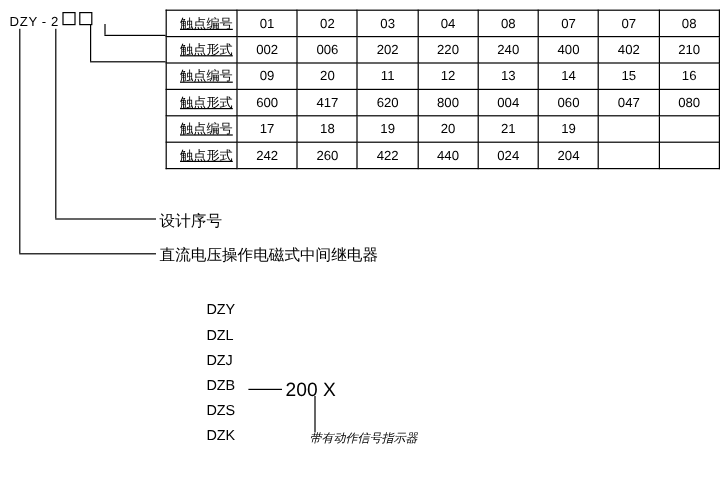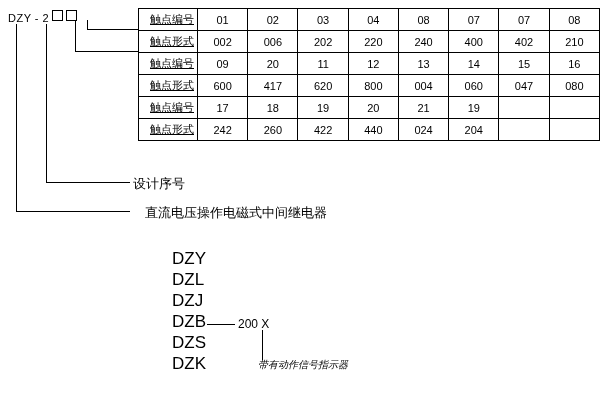--- a/index.html
+++ b/index.html
@@ -76,31 +76,31 @@
     position: absolute;
     font-size: 13px;
     white-space: nowrap;
   }
 
   
   .family {
     position: absolute;
     left: 172px;
     top: 248px;
-    font-size: 17px;
+    font-size: 12px;
     line-height: 21px;
   }
   .family div {
     height: 21px;
   }
   .suffix {
     position: absolute;
     left: 238px;
     top: 317px;
-    font-size: 12px;
+    font-size: 16px;
     white-space: nowrap;
   }
   .indicator {
     position: absolute;
     left: 258px;
     top: 358px;
     font-size: 10px;
     white-space: nowrap;
     font-style: italic;
   }
@@ -119,21 +119,21 @@
 
   <div class="ln v1" style="left:75px; top:20px; height:31px;"></div>
   <div class="ln h1" style="left:75px; top:51px; width:63px;"></div>
 
   <div class="ln v1" style="left:46px; top:24px; height:158px;"></div>
   <div class="ln h1" style="left:46px; top:182px; width:84px;"></div>
   <div class="caption" style="left:133px; top:175px;">设计序号</div>
 
   <div class="ln v1" style="left:16px; top:24px; height:187px;"></div>
   <div class="ln h1" style="left:16px; top:211px; width:114px;"></div>
-  <div class="caption" style="left:133px; top:204px;margin-left:12px;">直流电压操作电磁式中间继电器</div>
+  <div class="caption" style="left:133px; top:204px;">直流电压操作电磁式中间继电器</div>
 
   <table class="spec-table">
     <tbody>
       <tr>
         <td class="rowhead">触点编号</td>
         <td class="cell">01</td>
         <td class="cell">02</td>
         <td class="cell">03</td>
         <td class="cell">04</td>
         <td class="cell">08</td>

